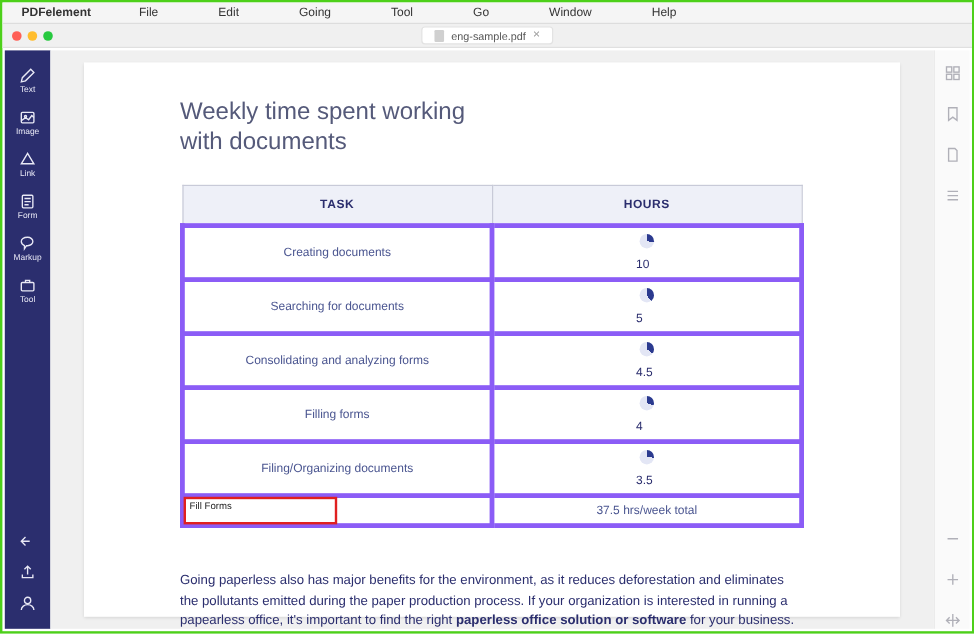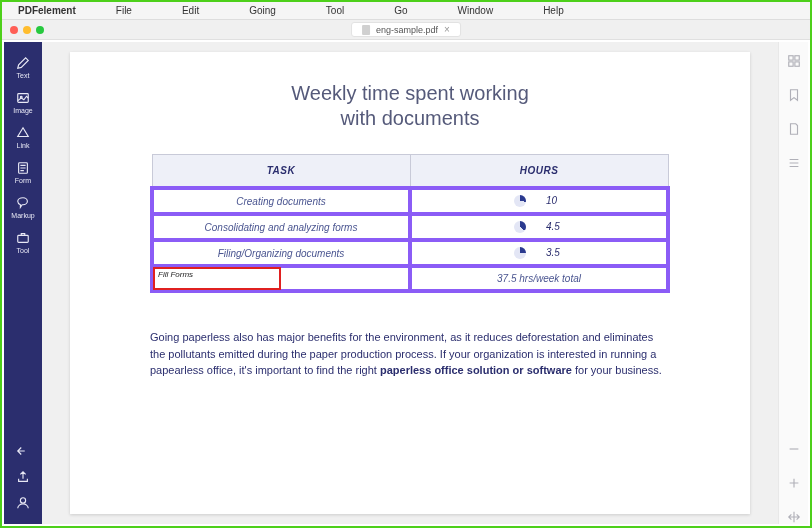--- a/index.html
+++ b/index.html
@@ -25,29 +25,29 @@
 .sidebar-left { width: 38px; background: #2b2e6e; display: flex; flex-direction: column; align-items: center; padding-top: 8px; color: #e8e8f5; }
 .sb-item { display: flex; flex-direction: column; align-items: center; gap: 2px; padding: 6px 0; cursor: pointer; width: 100%; }
 .sb-item .ico { width: 14px; height: 14px; display: flex; align-items: center; justify-content: center; }
 .sb-item .lbl { font-size: 7px; font-weight: 300; }
 .sb-spacer { flex: 1; }
 .sb-bottom { display: flex; flex-direction: column; align-items: center; gap: 12px; padding-bottom: 14px; width: 100%; }
 .sb-bottom .ico { width: 14px; height: 14px; display: flex; align-items: center; justify-content: center; cursor: pointer; }
 
 .doc-area { flex: 1; background: #f0f0f0; display: flex; justify-content: center; overflow: hidden; padding: 10px 0; }
 .page { width: 680px; background: #fff; box-shadow: 0 1px 3px rgba(0,0,0,0.15); padding: 30px 80px; color: #2b2e6e; }
-.page h1 { text-align: center; font-weight: 300; font-size: 20px; color: #555a7a; margin-bottom: 2px; }
+.page h1 { text-align: left; font-weight: 300; font-size: 20px; color: #555a7a; margin-bottom: 2px; }
 .page h1.sub { margin-bottom: 24px; }
 
-.tbl { width: 100%; border-collapse: collapse; font-size: 10px; margin-bottom: 36px; font-style: italic; }
+.tbl { width: 100%; border-collapse: collapse; font-size: 10px; margin-bottom: 36px; }
 .tbl th { background: #eef0f8; color: #2b2e6e; font-weight: 600; padding: 10px; border: 1px solid #c8cad8; text-align: center; font-size: 10px; letter-spacing: 0.5px; }
 .tbl td { border: 4px solid #8b5cf6; padding: 5px 10px; text-align: center; color: #4a5590; }
 .tbl td.task { width: 50%; }
 .tbl td.hours { width: 50%; }
-.hours-cell { display: flex; align-items: flex-start; justify-content: center; gap: 20px; }
+.hours-cell { display: flex; align-items: center; justify-content: center; gap: 8px; flex-direction: column; }
 .pie { width: 12px; height: 12px; border-radius: 50%; background: #e3e6f5; position: relative; flex-shrink: 0; }
 .pie::after { content: ''; position: absolute; inset: 0; border-radius: 50%; background: conic-gradient(#2b3a8f var(--p), transparent var(--p)); }
 .hours-val { min-width: 18px; text-align: left; color: #2b2e6e; }
 
 .highlight-row { position: relative; padding-left: 42px; }
 .highlight-box { position: absolute; top: -1px; left: -1px; right: 50%; bottom: -1px; border: 2px solid #e02020; pointer-events: none; }
 .fill-label { position: absolute; top: 2px; left: 4px; font-size: 8px; color: #222; font-weight: 500; }
 
 .para { font-size: 11px; line-height: 1.5; color: #2b2e6e; }
 .para b { font-weight: 700; }
@@ -178,25 +178,43 @@
             <tr>
               <td class="task">Creating documents</td>
               <td class="hours">
                 <div class="hours-cell">
                   <span class="pie" style="--p:27%"></span>
                   <span class="hours-val">10</span>
                 </div>
               </td>
             </tr>
             <tr>
+              <td class="task">Searching for documents</td>
+              <td class="hours">
+                <div class="hours-cell">
+                  <span class="pie" style="--p:40%"></span>
+                  <span class="hours-val">5</span>
+                </div>
+              </td>
+            </tr>
+            <tr>
               <td class="task">Consolidating and analyzing forms</td>
               <td class="hours">
                 <div class="hours-cell">
                   <span class="pie" style="--p:35%"></span>
                   <span class="hours-val">4.5</span>
+                </div>
+              </td>
+            </tr>
+            <tr>
+              <td class="task">Filling forms</td>
+              <td class="hours">
+                <div class="hours-cell">
+                  <span class="pie" style="--p:30%"></span>
+                  <span class="hours-val">4</span>
                 </div>
               </td>
             </tr>
             <tr>
               <td class="task">Filing/Organizing documents</td>
               <td class="hours">
                 <div class="hours-cell">
                   <span class="pie" style="--p:26%"></span>
                   <span class="hours-val">3.5</span>
                 </div>

